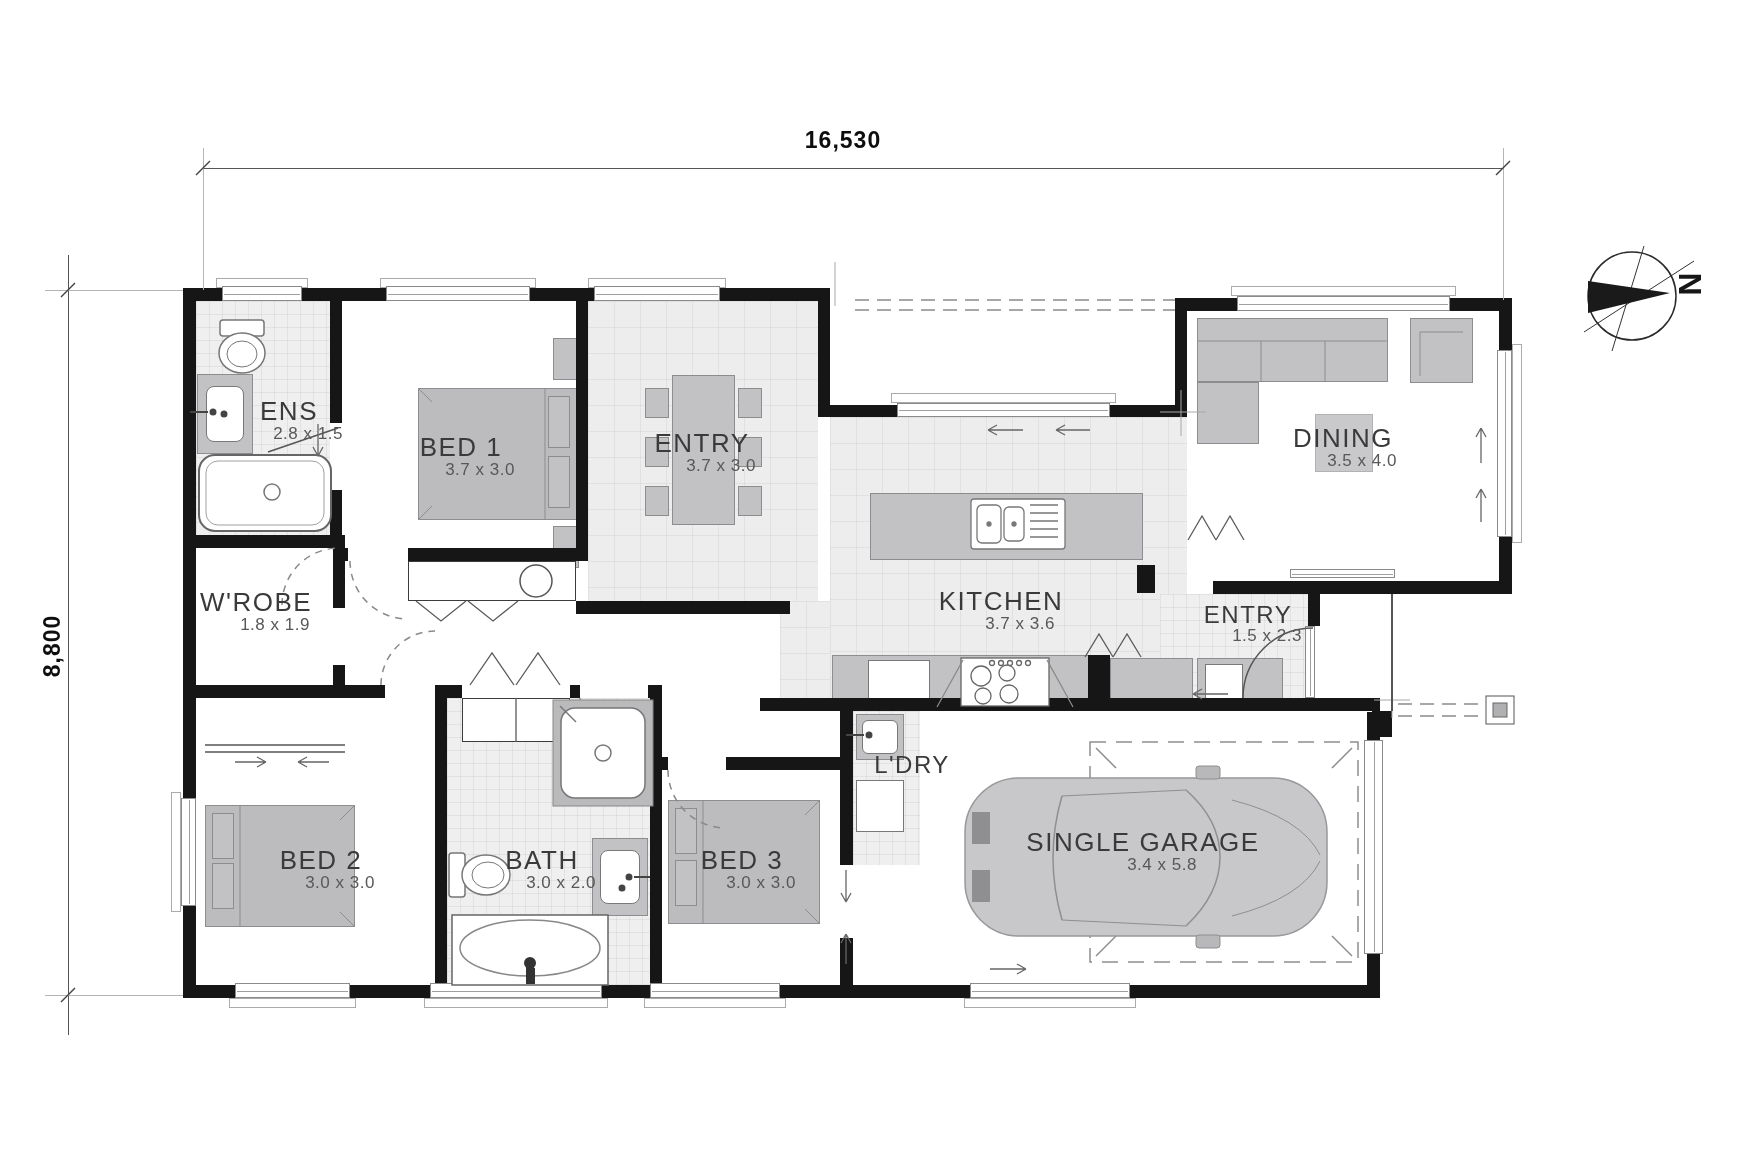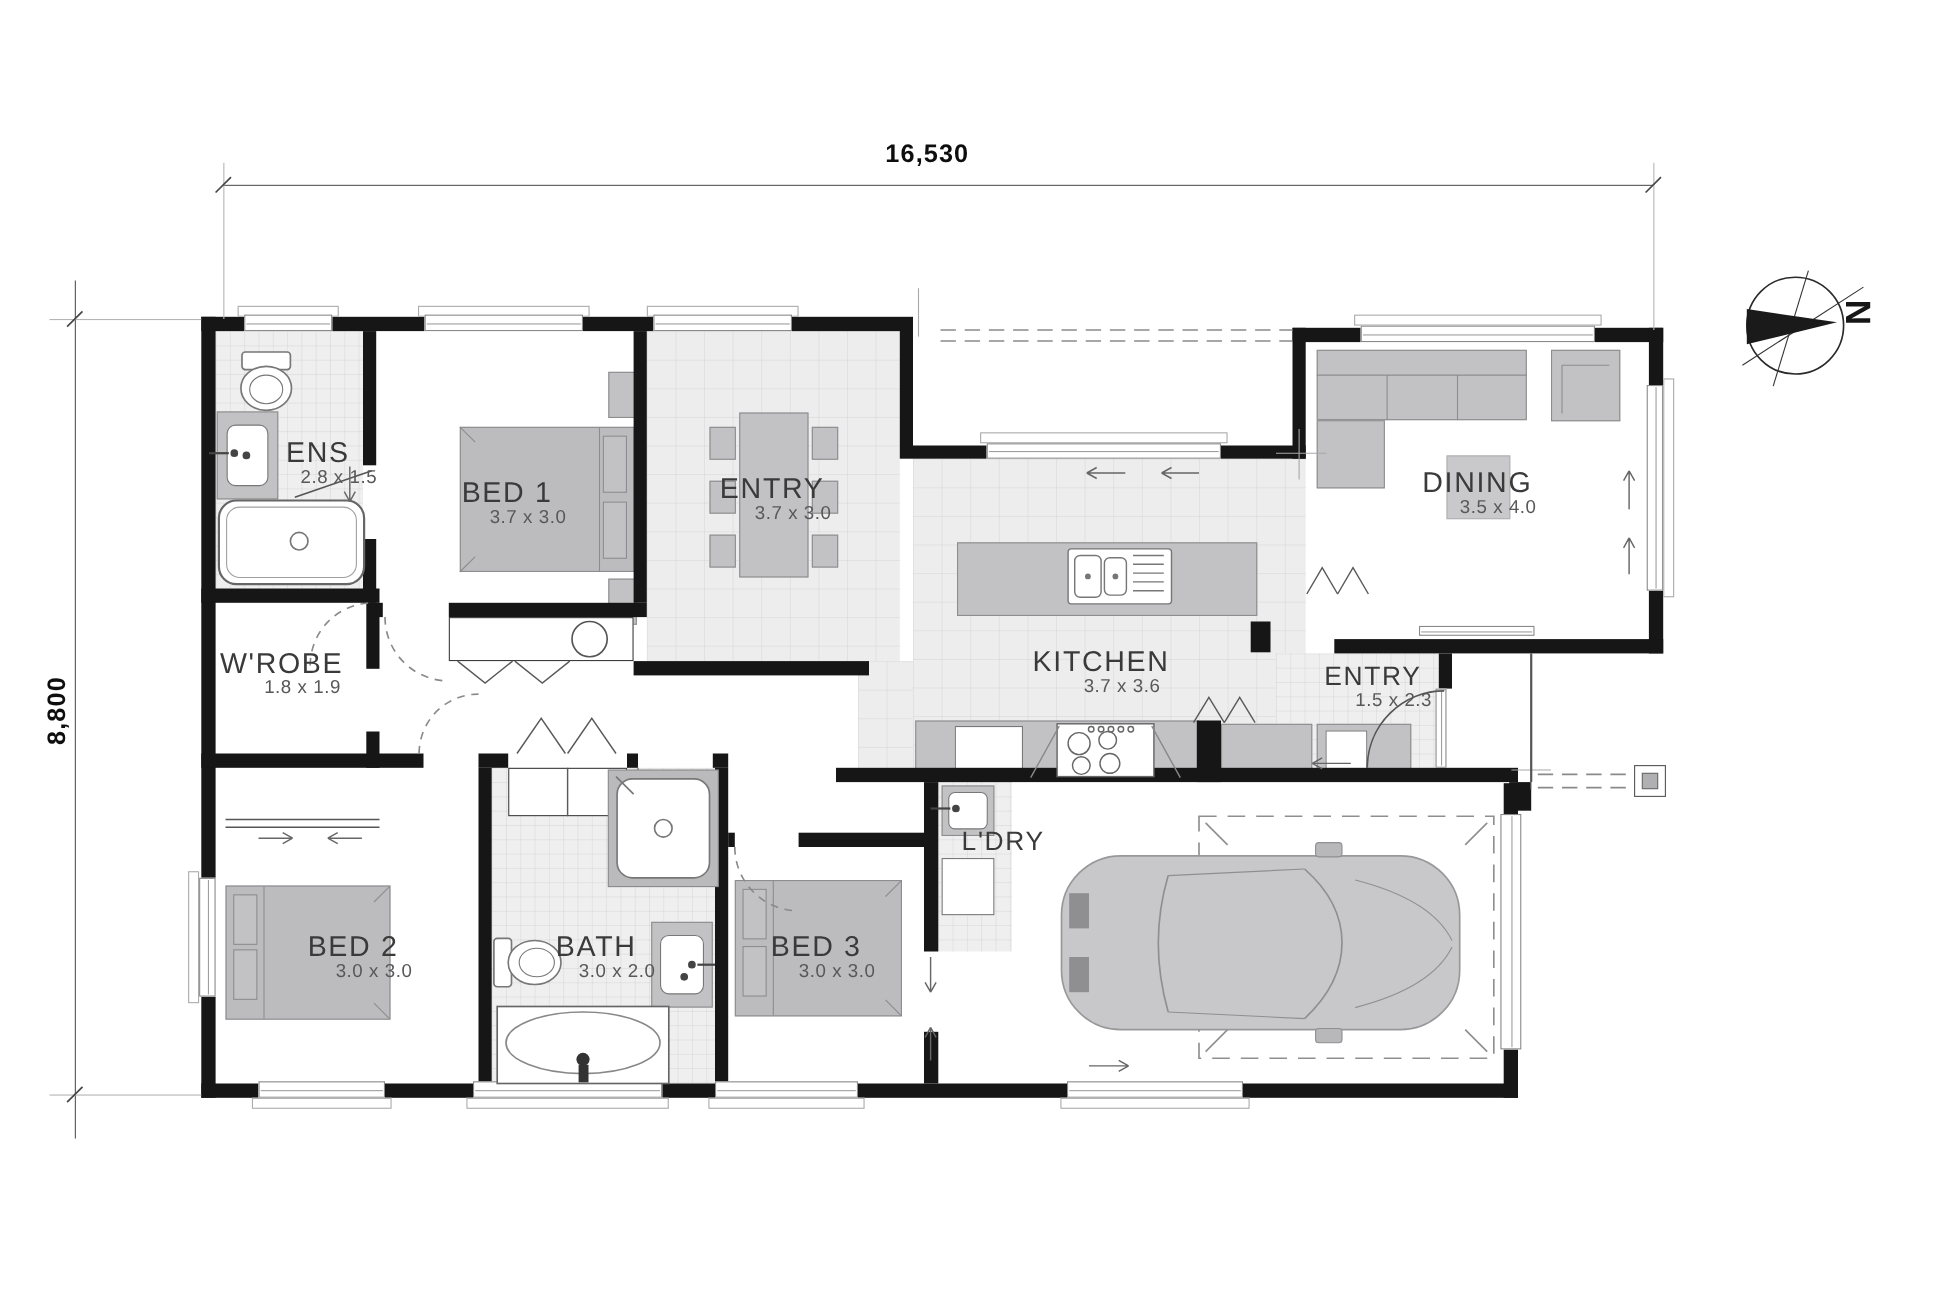--- a/index.html
+++ b/index.html
@@ -380,16 +380,20 @@
     <div>BATH</div>
     <div class="rd">3.0 x 2.0</div>
   </div>
   <div class="rl" style="left:742px;top:870px;">
     <div>BED 3</div>
     <div class="rd">3.0 x 3.0</div>
   </div>
   <div class="rl" style="left:912px;top:765px;font-size:24px;">
     <div>L'DRY</div>
   </div>
+  <div class="rl" style="left:1143px;top:852px;">
+    <div>SINGLE GARAGE</div>
+    <div class="rd">3.4 x 5.8</div>
+  </div>
 
   <div class="north" style="left:1689px;top:284px;">N</div>
 
 </div>
 
 </body></html>

